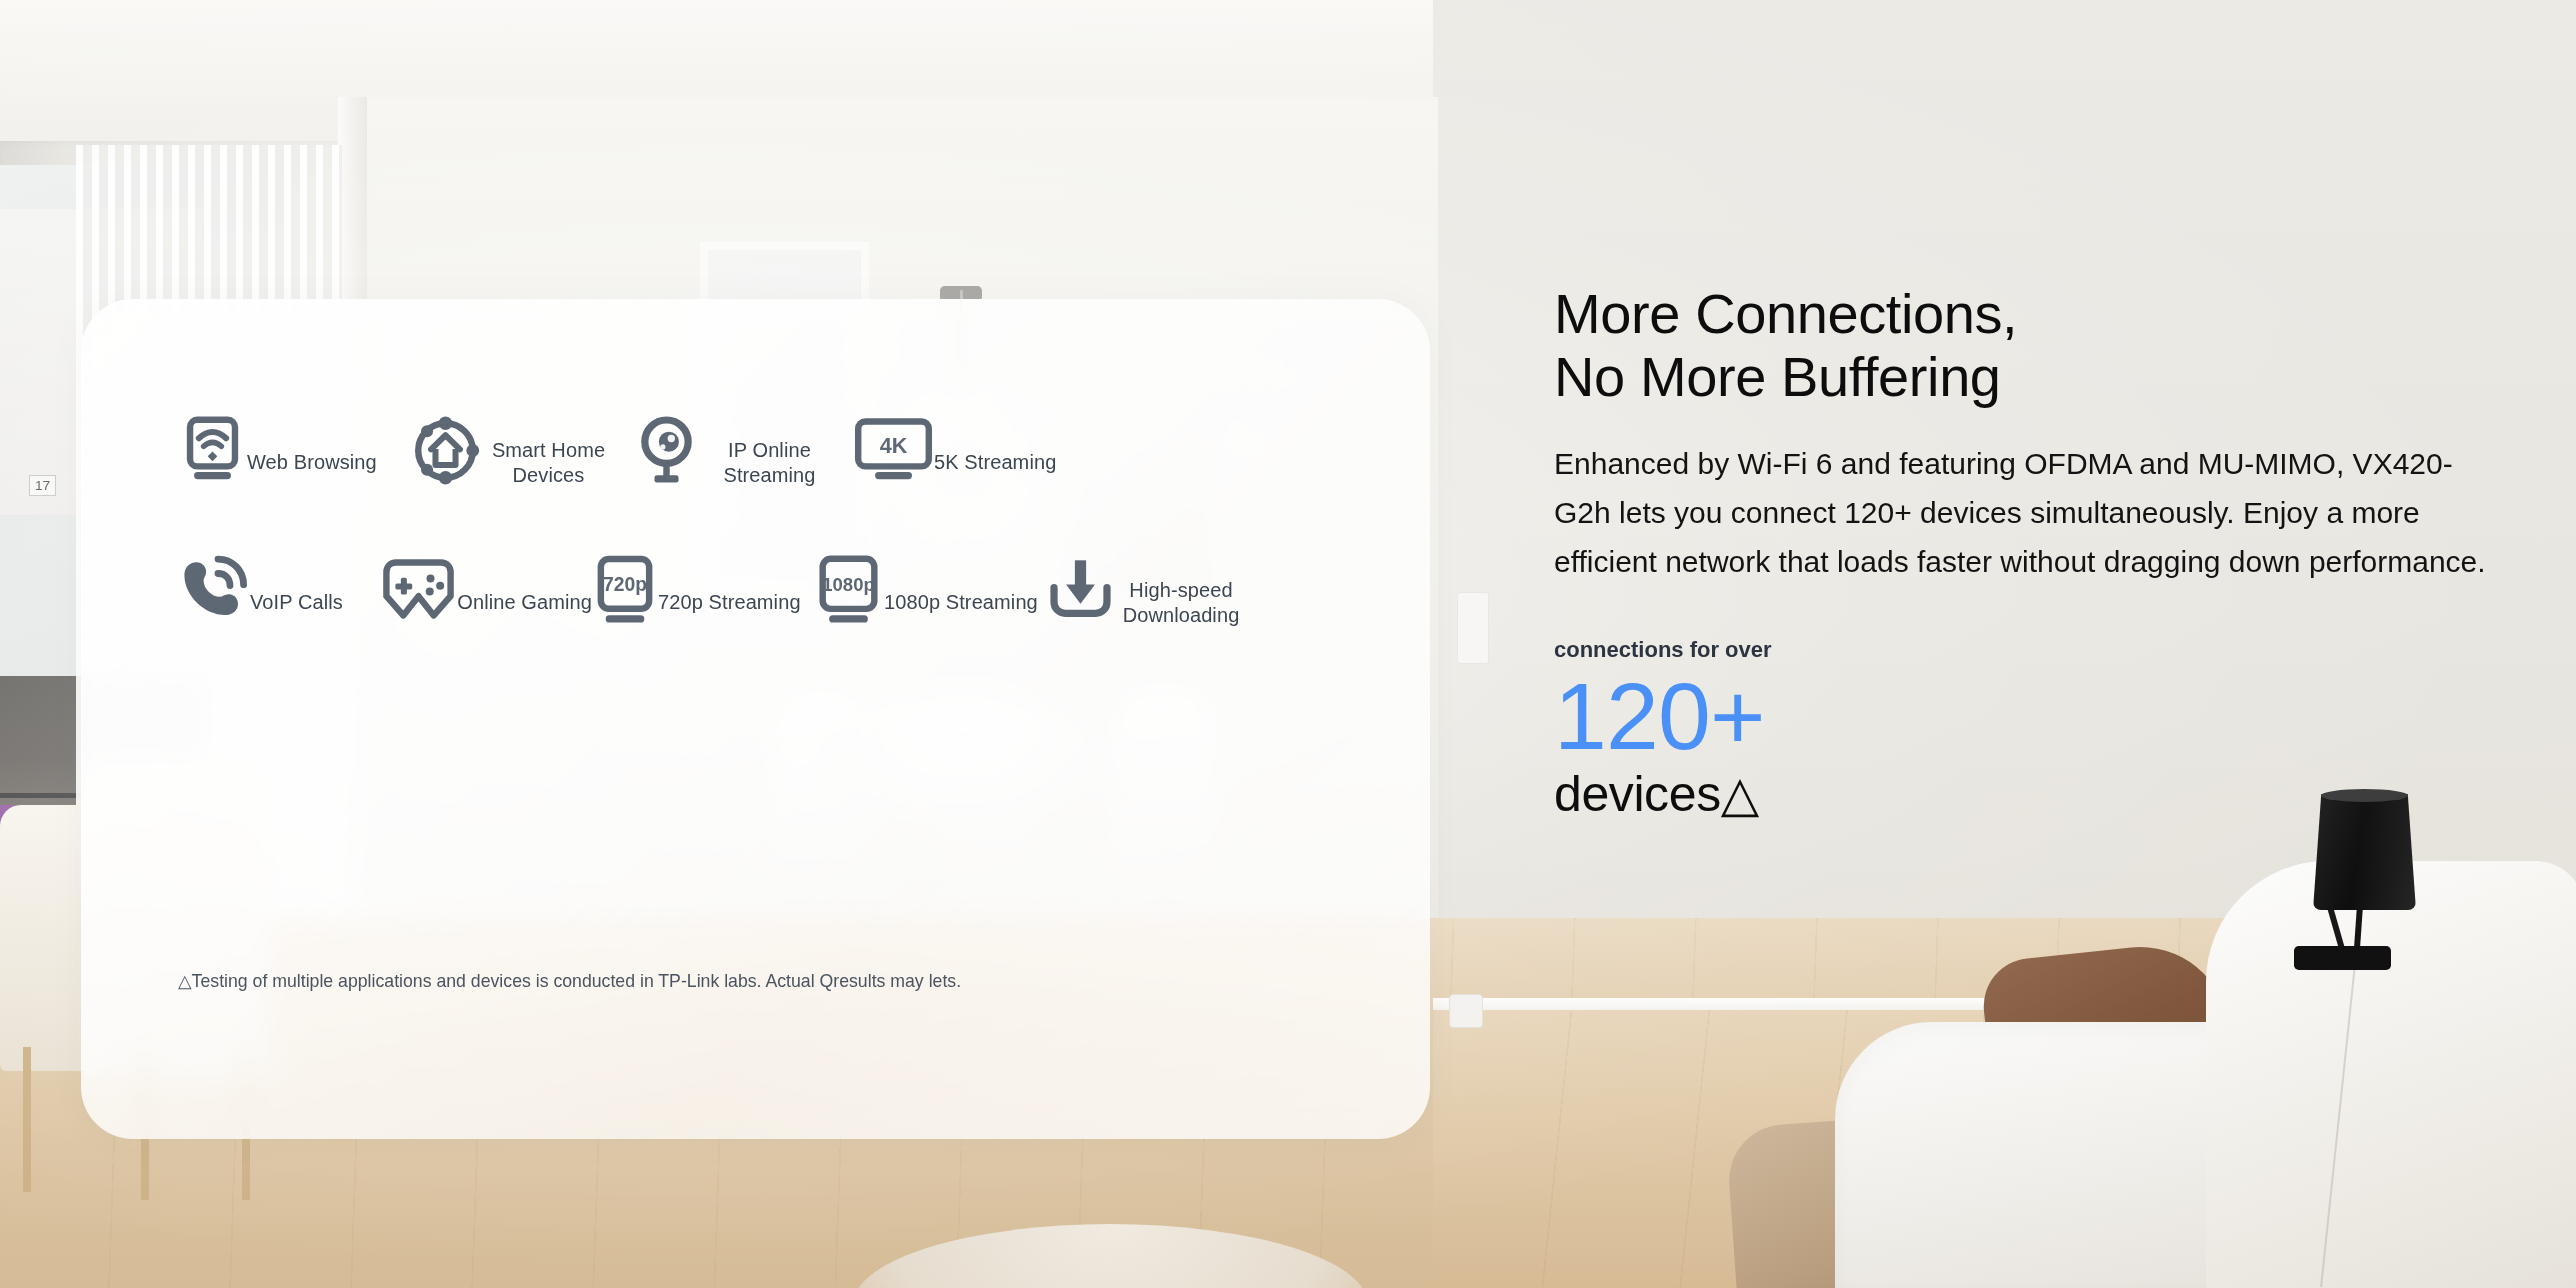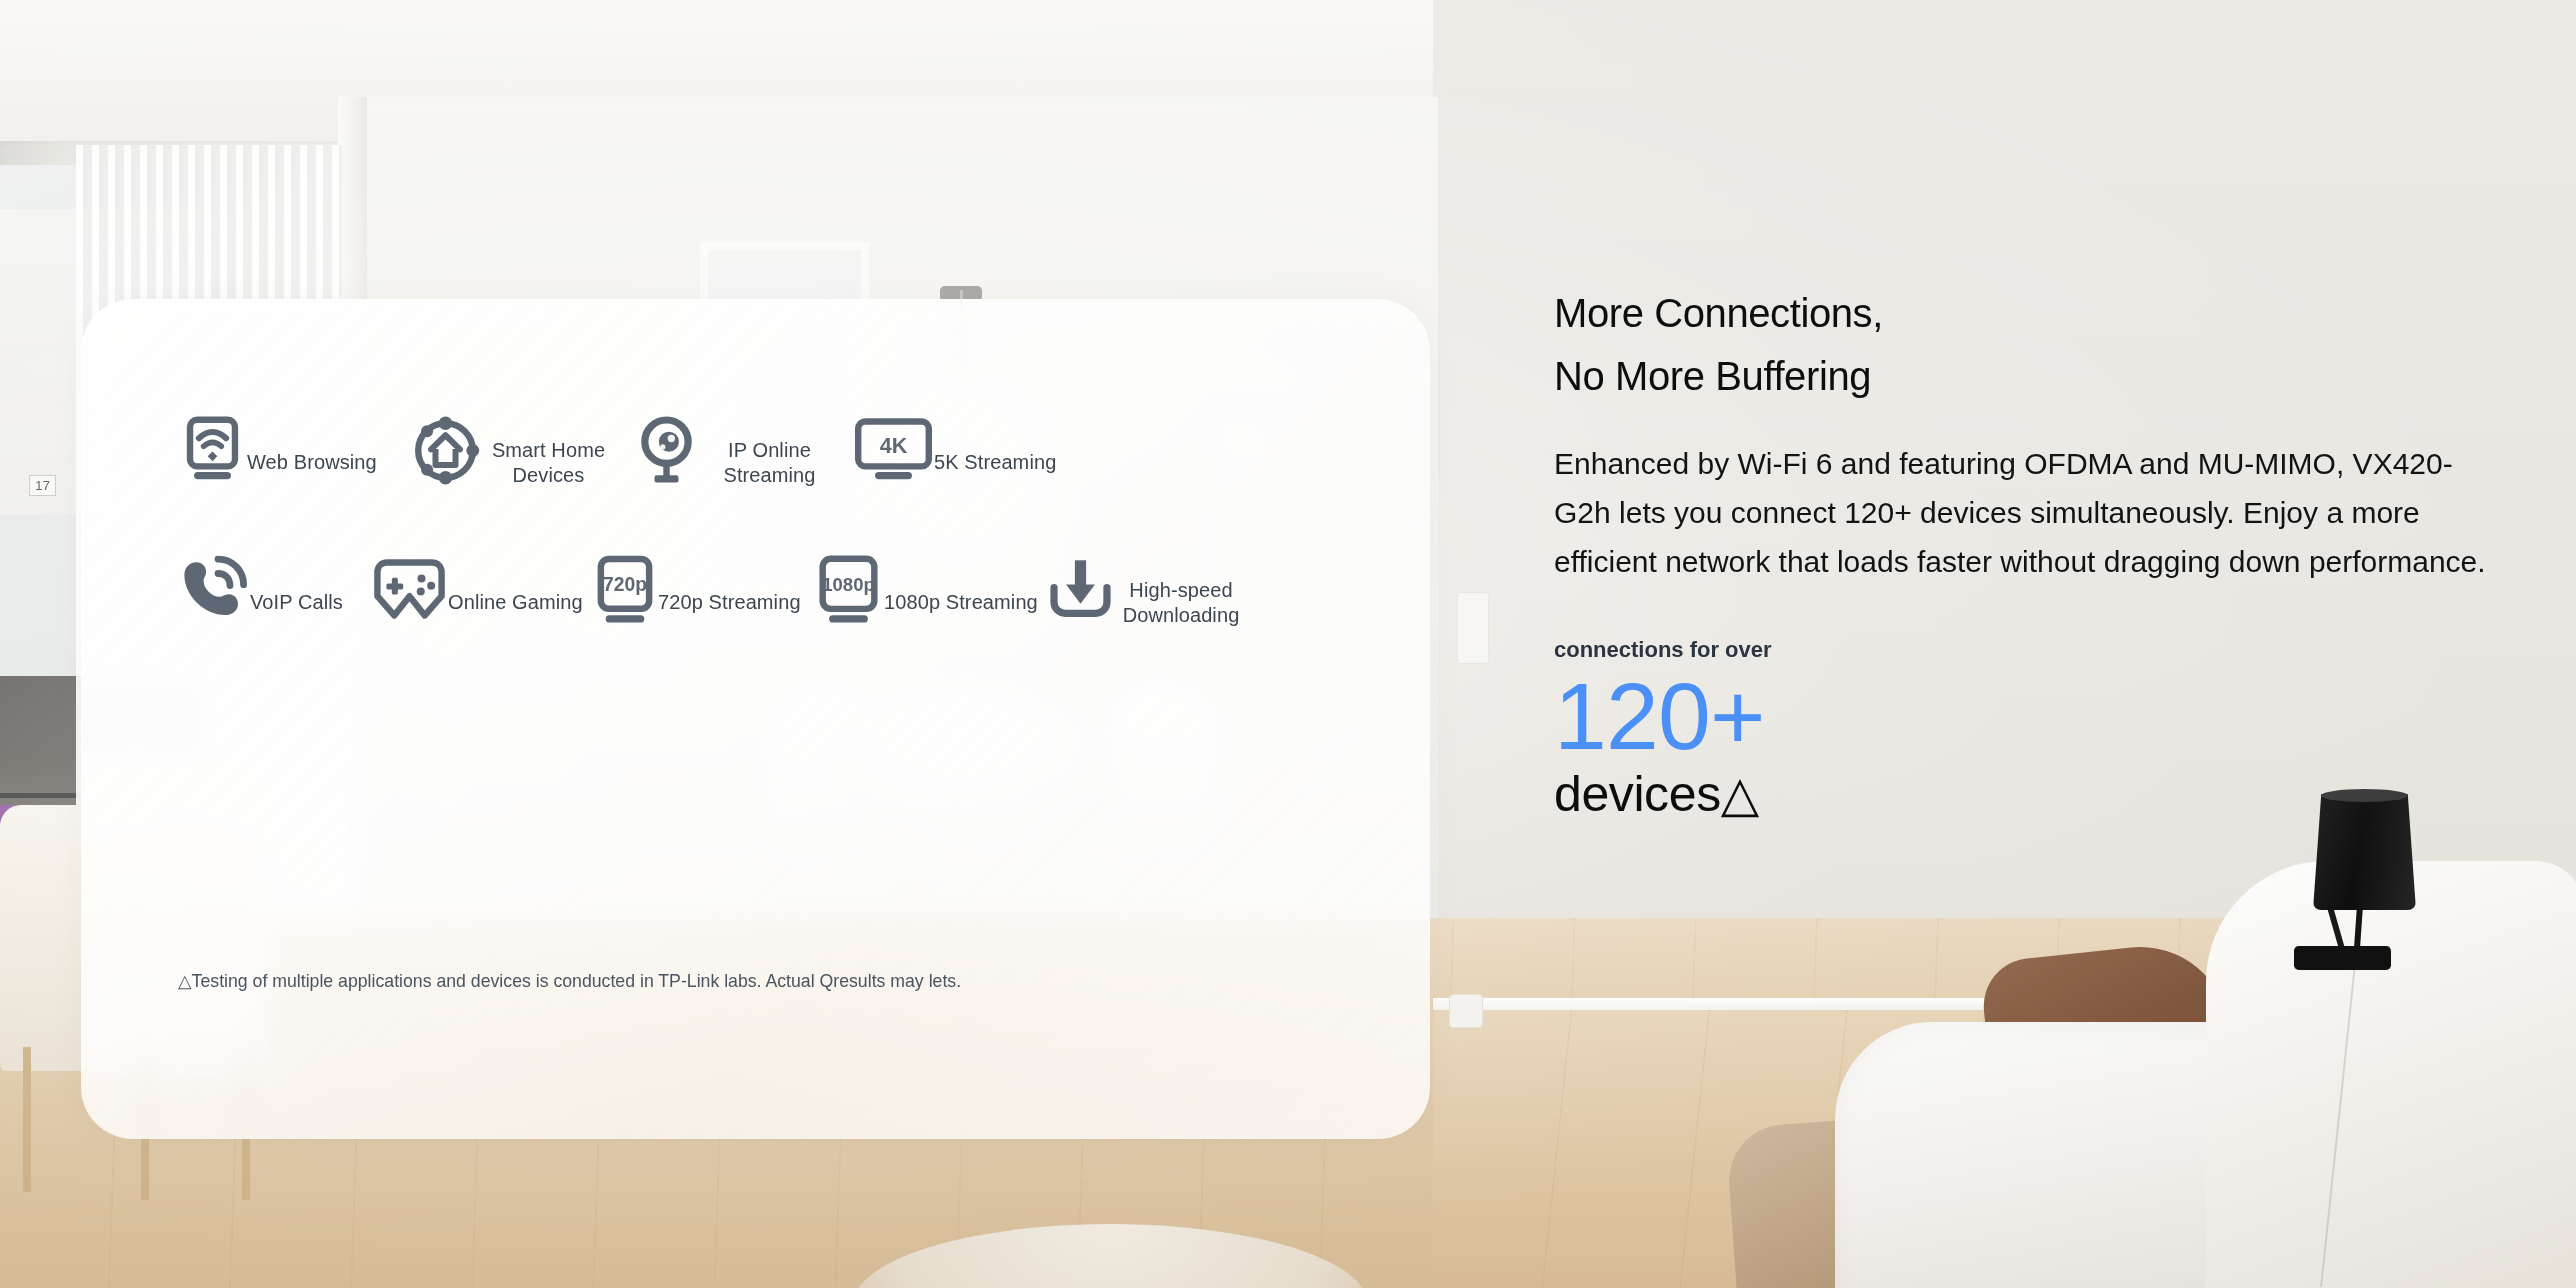--- a/index.html
+++ b/index.html
@@ -320,21 +320,21 @@
     white-space: nowrap;
   }
 
   
   .copy {
     position: absolute;
     left: 1554px; top: 282px;
     width: 950px;
   }
   .headline {
-    font-size: 40px;
+    font-size: 56px;
     line-height: 63px;
     color: #0d0d0d;
     font-weight: 400;
     letter-spacing: -0.4px;
     font-family: "Liberation Sans", sans-serif;
   }
   .headline .l2 { display: block; }
   .body-copy {
     margin-top: 31px;
     font-size: 30px;
@@ -504,21 +504,21 @@
           <div class="icon-art">
             <svg width="72" height="71" viewBox="0 0 90 88" fill="none">
               <path d="M23 10c6 0 11 4 12 10 1 6-3 9-3 13 0 10 10 20 20 20 4 0 7-4 13-3 6 1 10 6 10 12 0 8-7 14-16 14C33 76 8 52 8 26 8 17 14 10 23 10z" fill="#5d6874"></path>
               <path d="M50 6c18 0 32 14 32 32" stroke="#5d6874" stroke-width="8.5" stroke-linecap="round" fill="none"></path>
               <path d="M50 24c9 0 15 6 15 15" stroke="#5d6874" stroke-width="8.5" stroke-linecap="round" fill="none"></path>
             </svg>
           </div>
           <div class="icon-label">VoIP Calls</div>
         </div>
 
-        <div class="icon-cell" style="width:221px;">
+        <div class="icon-cell" style="width:221px;justify-content:flex-end;">
           <div class="icon-art">
             <svg width="77" height="66" viewBox="0 0 96 82" fill="none">
               <path d="M20 8h56c7 0 12 5 12 12v30L67 74 48 50 29 74 8 50V20C8 13 13 8 20 8z" stroke="#5d6874" stroke-width="8" stroke-linejoin="round"></path>
               <rect x="26" y="27" width="7.5" height="21" rx="2" fill="#5d6874"></rect>
               <rect x="19.2" y="34" width="21" height="7.5" rx="2" fill="#5d6874"></rect>
               <circle cx="63" cy="28" r="5" fill="#5d6874"></circle>
               <circle cx="75" cy="37" r="5" fill="#5d6874"></circle>
               <circle cx="62" cy="44" r="5" fill="#5d6874"></circle>
             </svg>
           </div>

